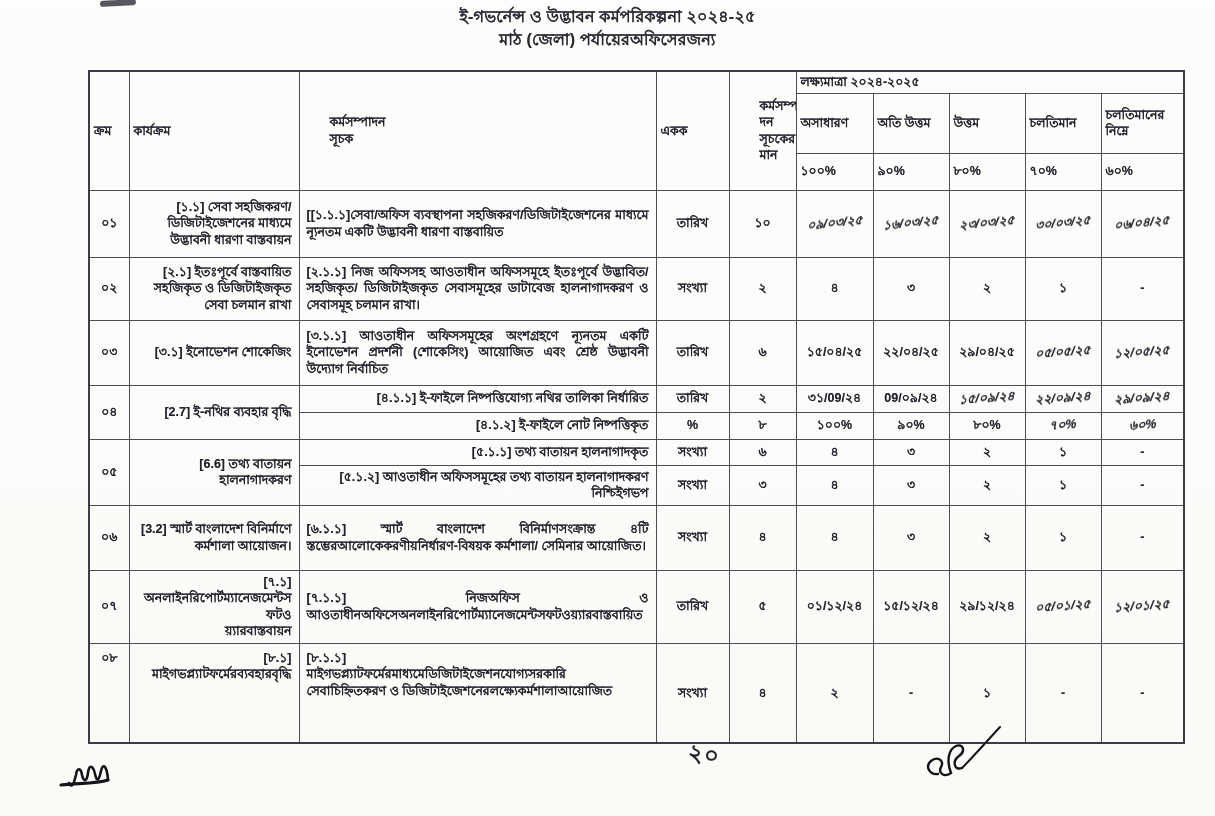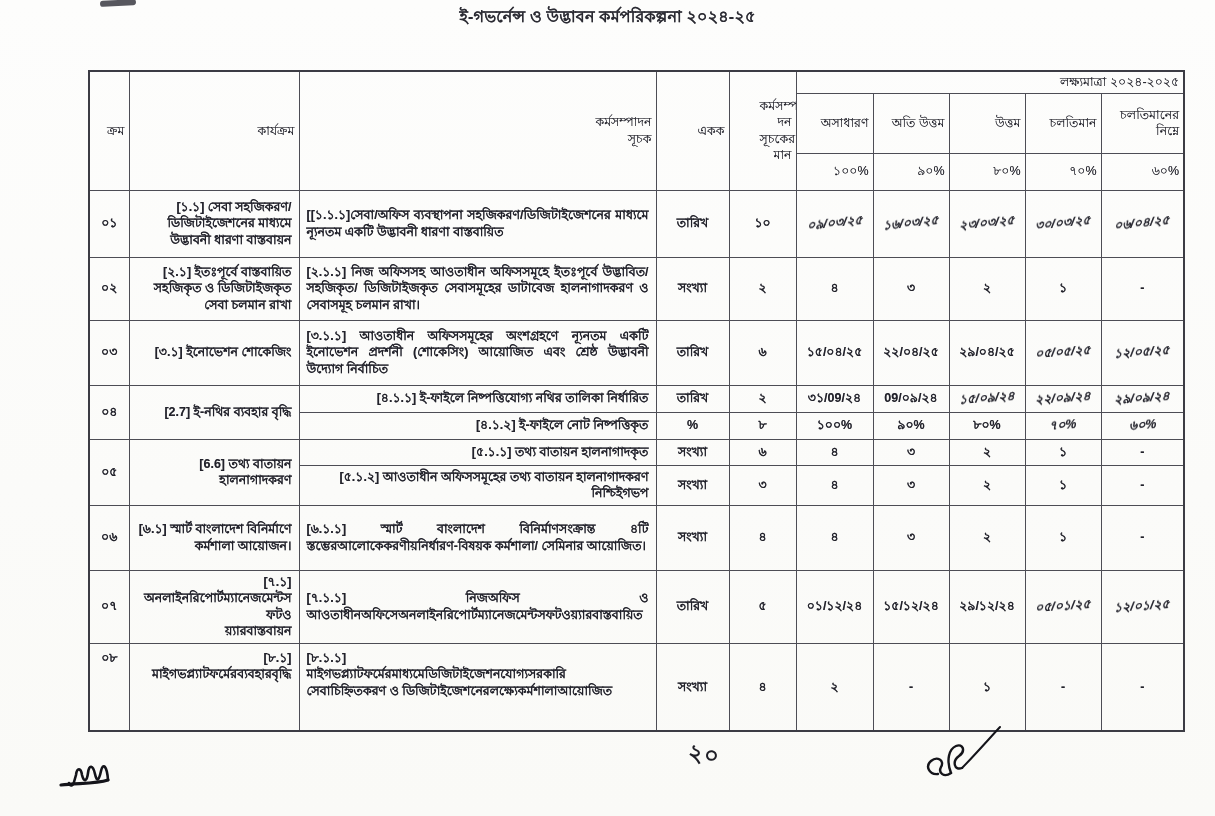--- a/index.html
+++ b/index.html
@@ -30,31 +30,31 @@
   }
   th, td {
     border: 1px solid #4d4d55;
     font-size: 12.5px; line-height: 1.32;
     color: #22222b;
     text-shadow: 0 0 .4px rgba(35,35,45,.5);
     vertical-align: middle;
     padding: 2px 4px;
     overflow: hidden;
   }
-  th { font-weight: 400; text-align: right; }
+  th { font-weight: 700; text-align: left; }
   td { font-weight: 600; }
   .c { text-align: center; }
   .txt { text-align: right; padding: 3px 7px; overflow-wrap: anywhere; white-space: pre-line; }
   .jst { text-align: justify; }
   .pre { white-space: pre-line; padding-left: 30px; }
   tr.hr1 { height: 18px; } tr.hr2 { height: 60px; } tr.hr3 { height: 37px; }
   tr.r1 { height: 67px; } tr.r2 { height: 63px; } tr.r3 { height: 65px; }
   tr.r4a { height: 27px; } tr.r4b { height: 27px; }
   tr.r5a { height: 26px; } tr.r5b { height: 37px; }
-  tr.r6 { height: 65px; } tr.r7 { height: 62px; } tr.r8 { height: 88px; }
+  tr.r6 { height: 65px; } tr.r7 { height: 62px; } tr.r8 { height: 100px; }
   .slant { display: inline-block; font-style: italic; transform: rotate(-6deg) skewX(-8deg); filter: blur(.3px); }
   .slant2 { display: inline-block; font-style: italic; transform: rotate(-4deg) skewX(-5deg); filter: blur(.25px); }
   .pageno {
     position: absolute; left: 688px; top: 736px;
     font-size: 23px; font-weight: 600; color: #1e1e26;
     transform: rotate(8deg); letter-spacing: 1px;
   }
   .sig { position: absolute; }
   .sig-left { left: 58px; top: 740px; }
   .sig-right { left: 918px; top: 720px; }
@@ -63,20 +63,21 @@
 </style>
 </head>
 <body>
 
 <div class="page">
 
   <div class="smudge"></div>
 
   <div class="titles">
     <div class="title-line1">ই-গভর্নেন্স ও উদ্ভাবন কর্মপরিকল্পনা ২০২৪-২৫</div>
+    <div class="title-line2">মাঠ (জেলা) পর্যায়েরঅফিসেরজন্য</div>
   </div>
 
   <div class="table-wrap">
     <table class="main">
       <colgroup>
         <col style="width:40px">
           <col style="width:170px">
           <col style="width:357px">
         <col style="width:73px">
           <col style="width:67px">
@@ -197,21 +198,21 @@
         <td class="c">৩</td>
         <td class="c"><span>৪</span></td>
         <td class="c"><span>৩</span></td>
         <td class="c"><span>২</span></td>
         <td class="c"><span>১</span></td>
         <td class="c"><span>-</span></td>
       </tr>
 
       <tr class="r6">
         <td class="c">০৬</td>
-        <td class="txt">[৬.১]  স্মার্ট বাংলাদেশ বিনির্মাণে কর্মশালা আয়োজন।</td>
+        <td class="txt">[3.2]  স্মার্ট বাংলাদেশ বিনির্মাণে কর্মশালা আয়োজন।</td>
         <td class="txt jst">[৬.১.১] স্মার্ট বাংলাদেশ বিনির্মাণসংক্রান্ত ৪টি স্তম্ভেরআলোকেকরণীয়নির্ধারণ-বিষয়ক কর্মশালা/ সেমিনার আয়োজিত।</td>
         <td class="c">সংখ্যা</td>
         <td class="c">৪</td>
         <td class="c"><span>৪</span></td>
         <td class="c"><span>৩</span></td>
         <td class="c"><span>২</span></td>
         <td class="c"><span>১</span></td>
         <td class="c"><span>-</span></td>
       </tr>
 

